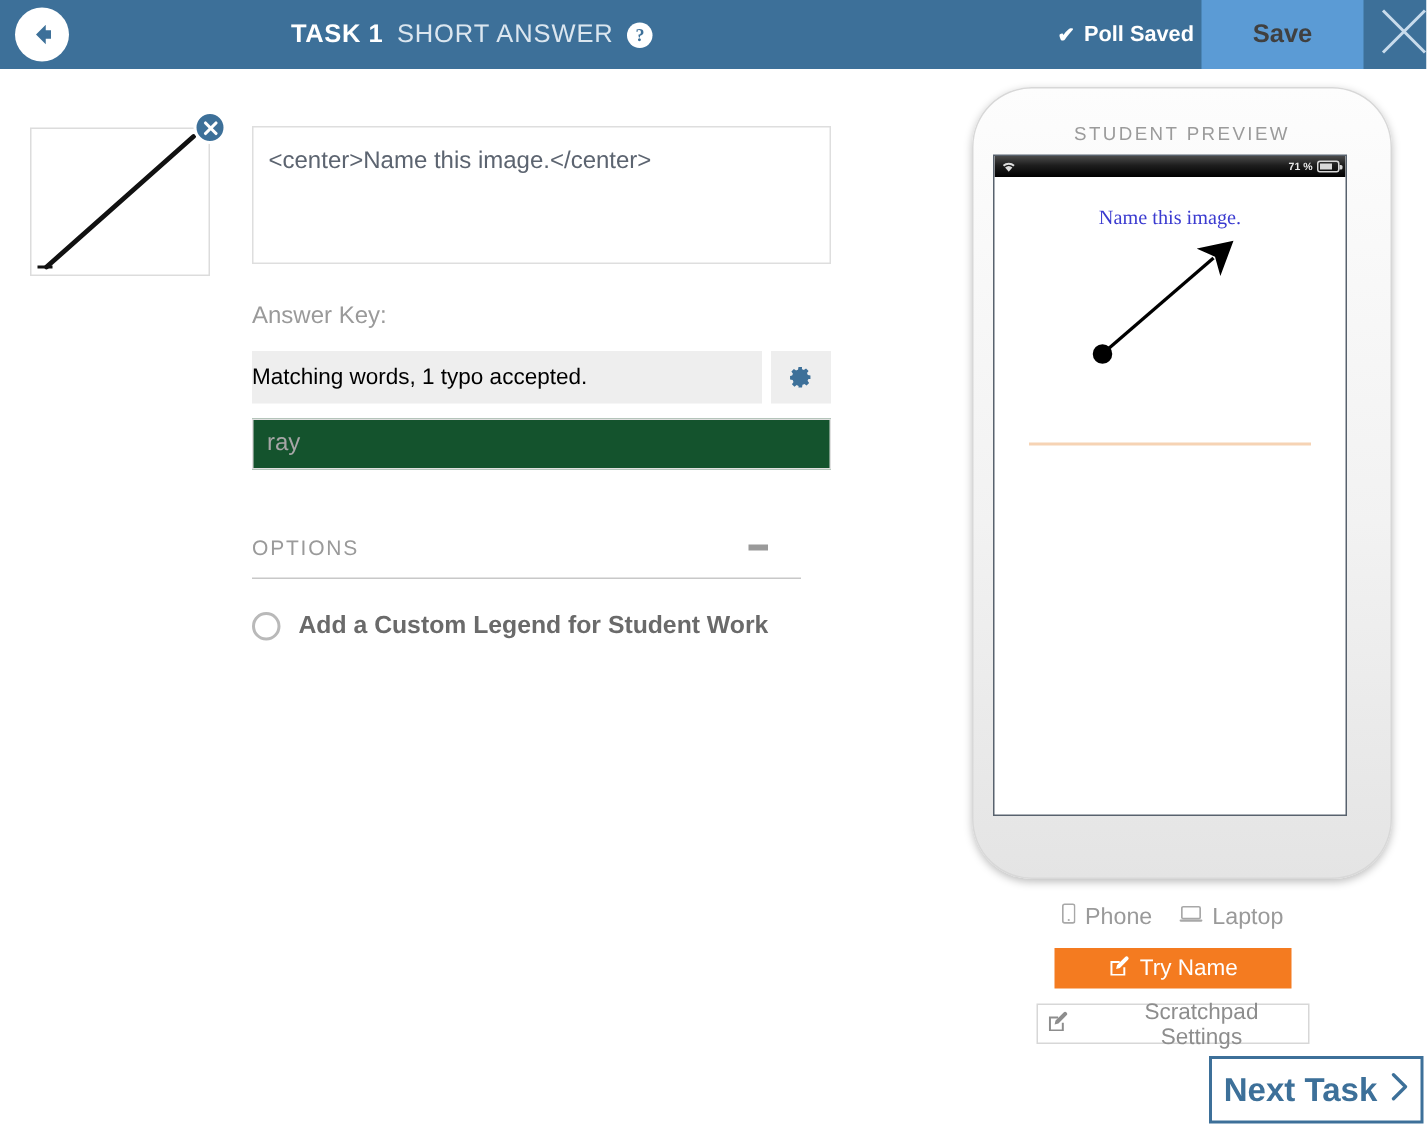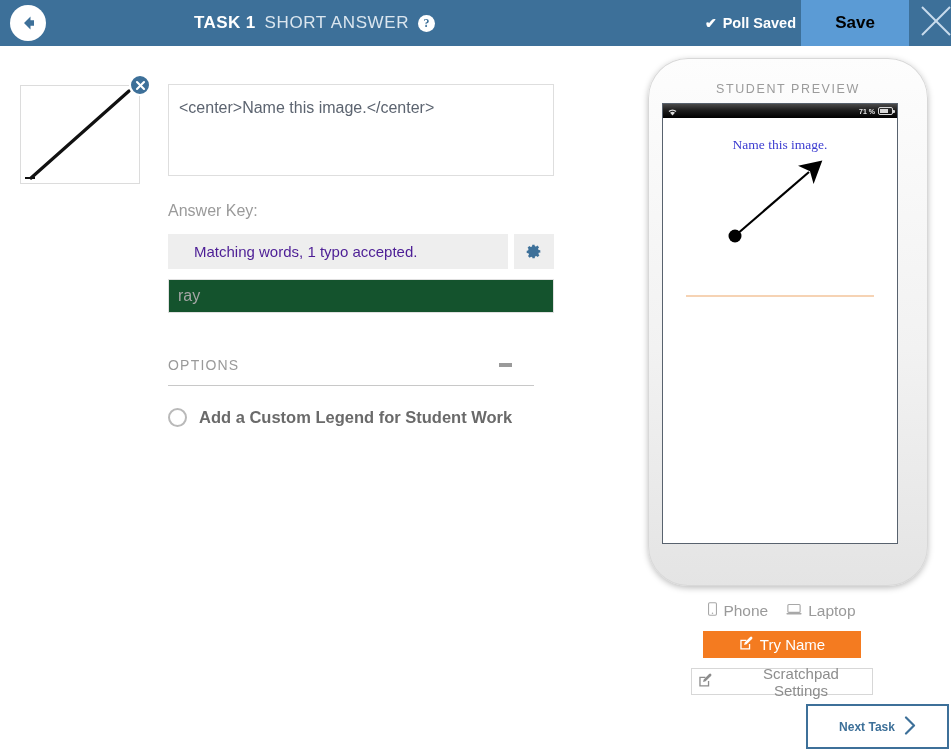--- a/index.html
+++ b/index.html
@@ -92,21 +92,21 @@
   }
   .check-glyph { font-size: 14px; }
 
   .save-btn {
     position: absolute;
     right: 42px;
     top: 0;
     width: 108px;
     height: 46px;
     background: #5b9bd5;
-    color: #000000;
+    color: #404040;
     font-weight: bold;
     font-size: 17px;
     display: flex;
     align-items: center;
     justify-content: center;
     cursor: pointer;
     border: none;
     font-family: "Liberation Sans", sans-serif;
   }
   .close-btn {
@@ -186,24 +186,23 @@
     display: flex;
     gap: 6px;
     align-items: stretch;
   }
   .match-box {
     width: 352px;
     height: 35px;
     background: #eeeeee;
     display: flex;
     align-items: center;
-    padding-left: 26px;
     box-sizing: border-box;
     font-size: 15px;
-    color: #4c1d95;
+    color: #000000;
     cursor: pointer;
   }
   .gear-box {
     width: 42px;
     height: 35px;
     background: #eeeeee;
     display: flex;
     align-items: center;
     justify-content: center;
     cursor: pointer;
@@ -403,21 +402,21 @@
 
   .next-btn {
     position: absolute;
     left: 806px;
     top: 704px;
     width: 143px;
     height: 45px;
     border: 2px solid #3d7099;
     background: #ffffff;
     color: #3d7099;
-    font-size: 12px;
+    font-size: 22px;
     font-weight: bold;
     display: flex;
     align-items: center;
     justify-content: center;
     gap: 9px;
     cursor: pointer;
     box-sizing: border-box;
     font-family: "Liberation Sans", sans-serif;
   }
 </style>

